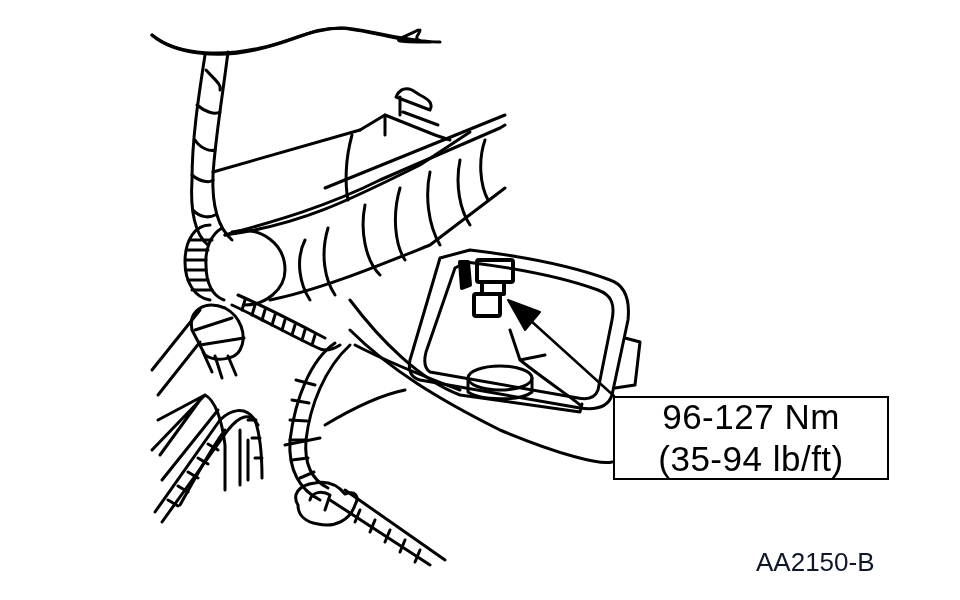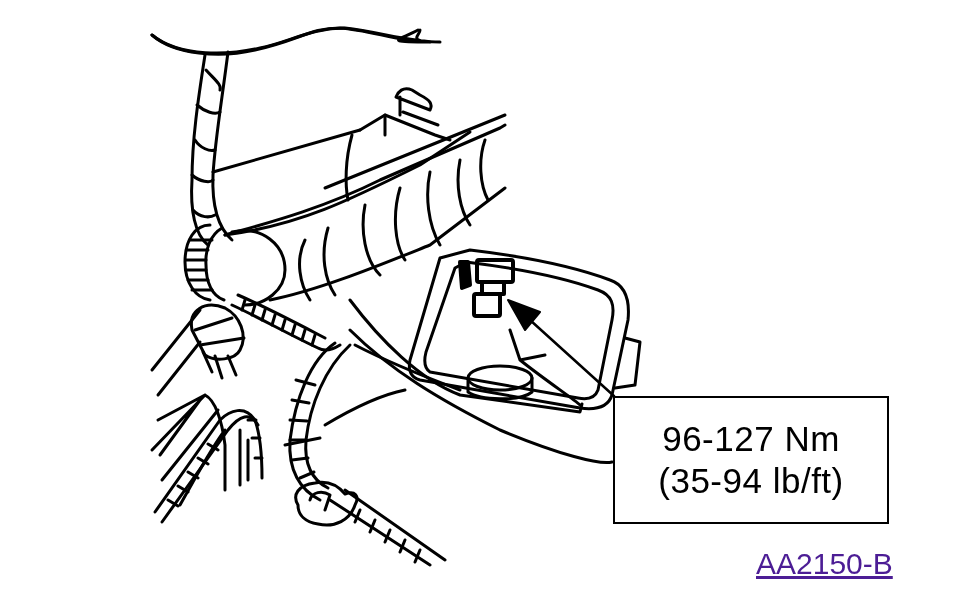--- a/index.html
+++ b/index.html
@@ -1,24 +1,24 @@
 <!DOCTYPE html>
 <html><head>
   <meta charset="utf-8">
   <style>
     html, body { margin: 0; padding: 0; background: #ffffff; }
     body { width: 960px; height: 600px; position: relative; overflow: hidden; font-family: "Liberation Sans", sans-serif; }
     #diagram { position: absolute; left: 0; top: 0; width: 960px; height: 600px; }
     .callout-box {
-      position: absolute; left: 613px; top: 396px; width: 276px; height: 128px;
+      position: absolute; left: 613px; top: 396px; width: 276px; height: 84px;
       border: 2px solid #000; box-sizing: border-box; background: #fff;
       display: flex; flex-direction: column; justify-content: center; align-items: center;
     }
     .callout-line { font-size: 35px; line-height: 42px; color: #000; letter-spacing: 0.5px; }
-    .ref-code { position: absolute; left: 756px; top: 547px; font-size: 30px; color: #4c1d95; text-decoration: underline; }
+    .ref-code { position: absolute; left: 756px; top: 547px; font-size: 26px; color: #0f172a; }
   </style>
 </head>
 <body>
 
 <svg id="diagram" viewBox="0 0 960 600" xmlns="http://www.w3.org/2000/svg" fill="none" stroke="#000" stroke-width="3" stroke-linecap="round" stroke-linejoin="round">
 
   <path d="M152,35 C175,55 220,58 255,50 C300,40 310,28 340,28 C370,30 400,42 430,42 C380,42 400,40 418,30"></path>
   <path d="M152,35 C180,58 230,55 260,48 C290,42 310,28 345,28 C380,32 410,42 440,42 C405,42 420,36 420,30"></path>
 
   <path d="M205,55 C198,100 192,140 192,180 C190,210 195,235 208,245"></path>

